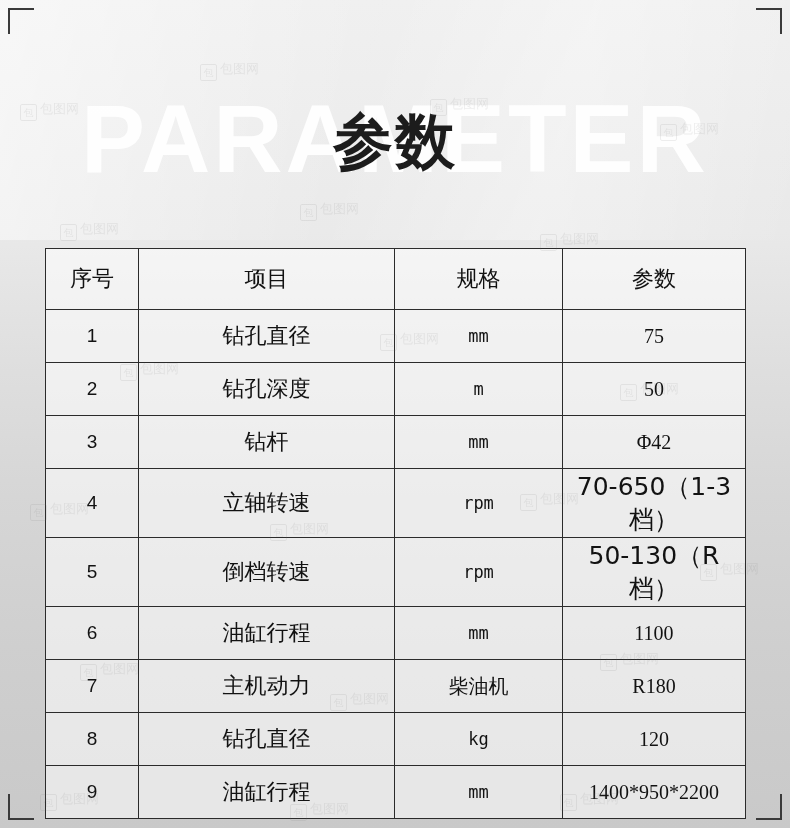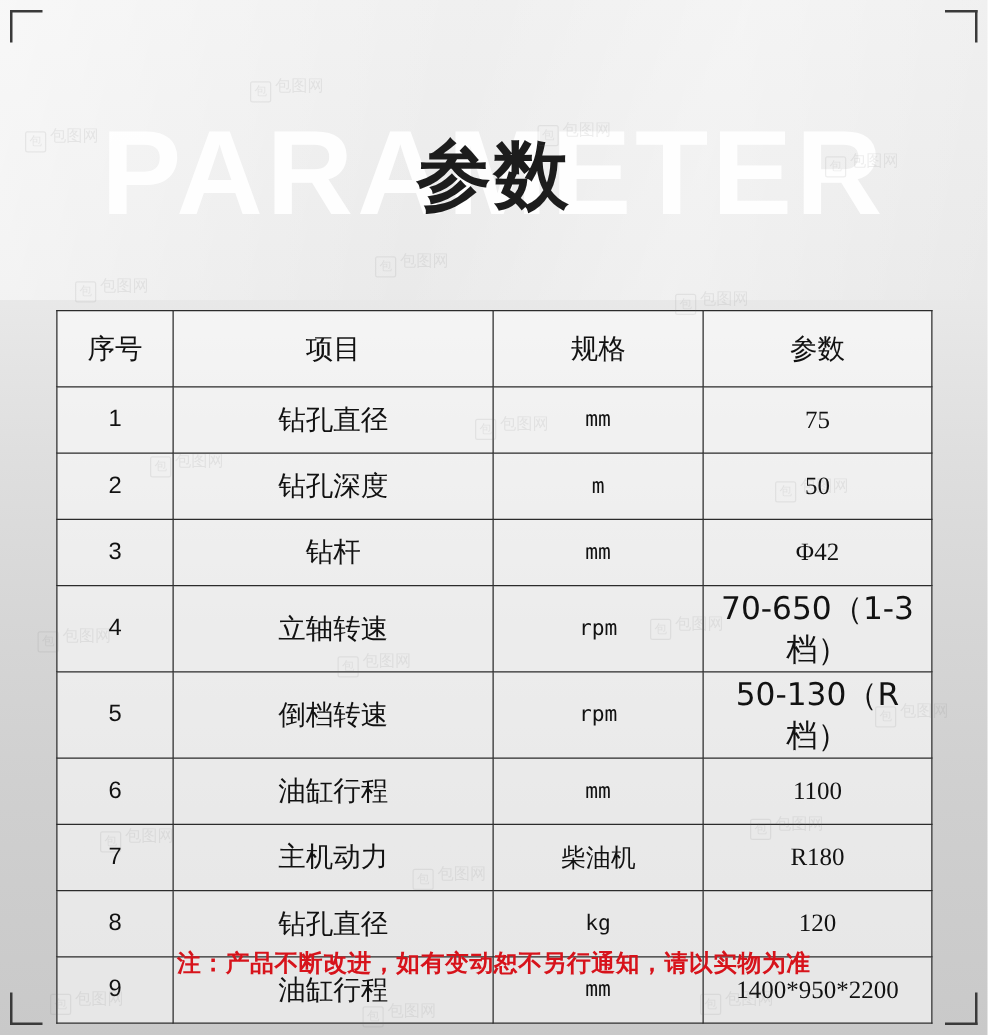--- a/index.html
+++ b/index.html
@@ -280,21 +280,20 @@
         <tr>
           <td class="num">9</td>
           <td class="item">油缸行程</td>
           <td class="spec">mm</td>
           <td class="value">1400*950*2200</td>
         </tr>
       </tbody>
     </table>
   </div>
 
-  <div class="note">注：产品不断改进，如有变动恕不另行通知，请以实物为准</div>
 
   <div class="wm" style="left:20px; top:100px;"><span class="box">包</span>包图网</div>
   <div class="wm" style="left:200px; top:60px;"><span class="box">包</span>包图网</div>
   <div class="wm" style="left:430px; top:95px;"><span class="box">包</span>包图网</div>
   <div class="wm" style="left:660px; top:120px;"><span class="box">包</span>包图网</div>
   <div class="wm" style="left:60px; top:220px;"><span class="box">包</span>包图网</div>
   <div class="wm" style="left:300px; top:200px;"><span class="box">包</span>包图网</div>
   <div class="wm" style="left:540px; top:230px;"><span class="box">包</span>包图网</div>
   <div class="wm" style="left:120px; top:360px;"><span class="box">包</span>包图网</div>
   <div class="wm" style="left:380px; top:330px;"><span class="box">包</span>包图网</div>

